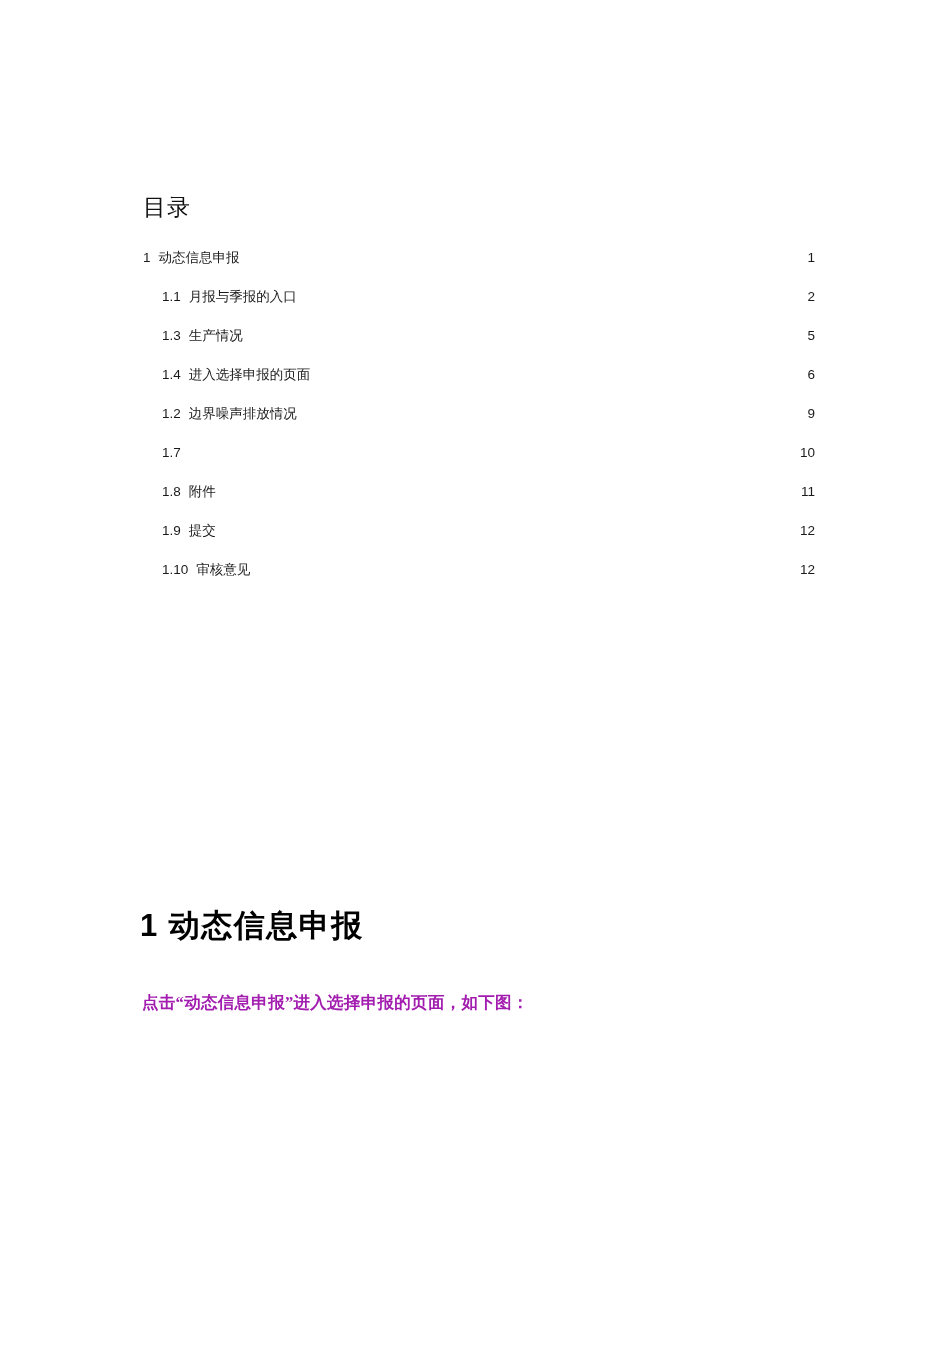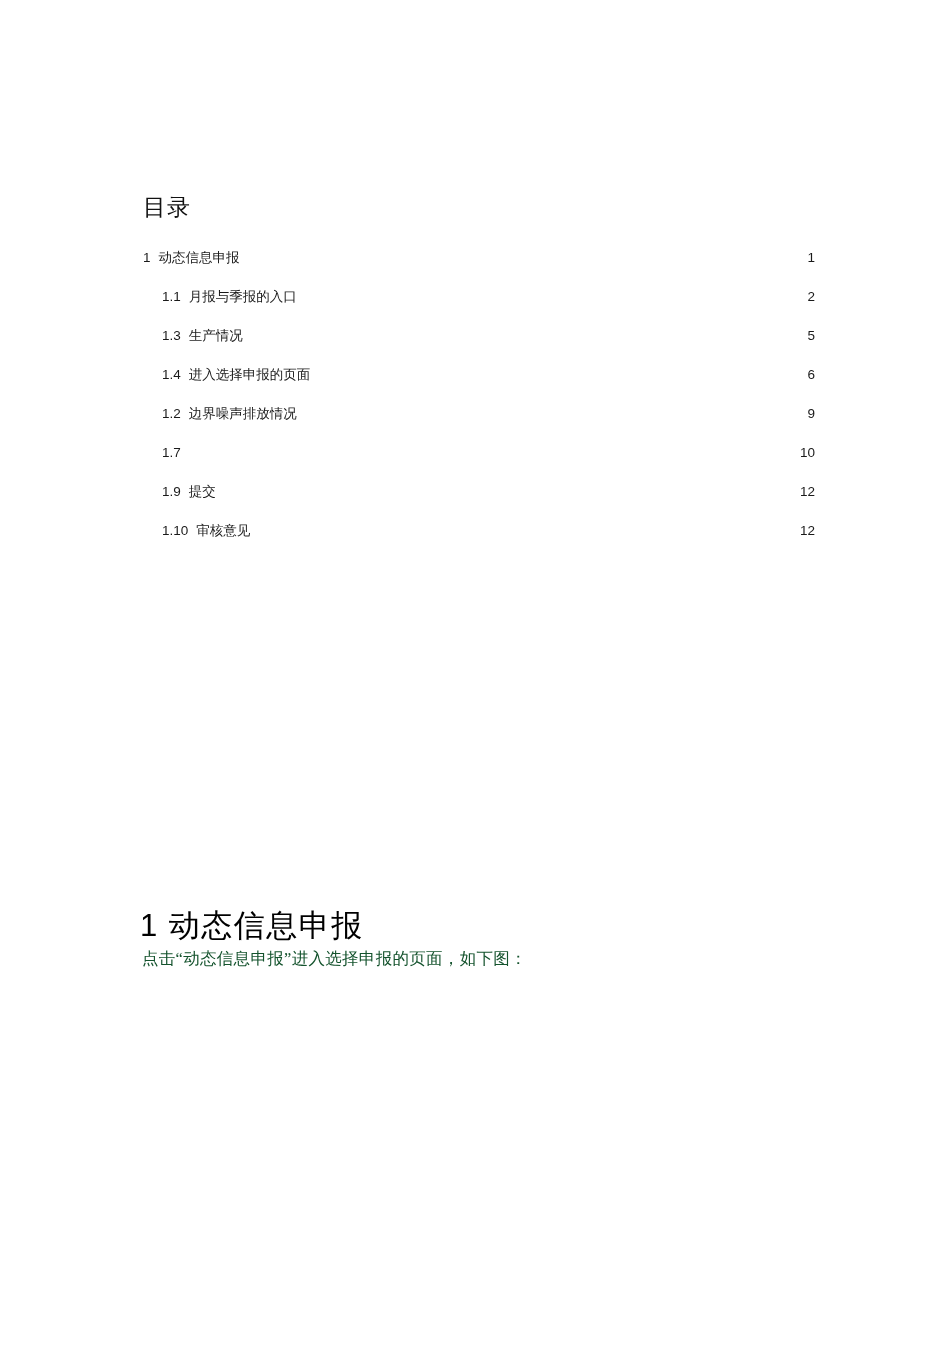--- a/index.html
+++ b/index.html
@@ -80,32 +80,33 @@
     flex: 0 0 auto;
     width: 26px;
     text-align: right;
     font-size: 13.5px;
   }
   .heading1 {
     position: absolute;
     left: 140px;
     top: 905px;
     font-size: 31px;
-    font-weight: normal;
+    font-weight: bold;
     letter-spacing: 1.5px;
     color: #000;
   }
   .body-para {
     position: absolute;
     left: 142px;
-    top: 948px;
+    top: 992px;
     font-size: 16.5px;
     letter-spacing: 0.3px;
-    color: #14532d;
+    color: #a21caf;
     font-family: "Liberation Serif", serif;
+    font-weight: bold;
   }
 </style>
 </head>
 <body>
 
 <div class="page">
 
   <div class="toc-title">目录</div>
 
   <div class="toc">
@@ -146,20 +147,26 @@
       <span class="toc-dots"></span>
       <span class="toc-page">9</span>
     </div>
 
     <div class="toc-entry level2">
       <span class="toc-num">1.7</span>
       <span class="toc-dots"></span>
       <span class="toc-page">10</span>
     </div>
 
+    <div class="toc-entry level2">
+      <span class="toc-num">1.8</span>
+      <span class="toc-label">附件</span>
+      <span class="toc-dots"></span>
+      <span class="toc-page">11</span>
+    </div>
 
     <div class="toc-entry level2">
       <span class="toc-num">1.9</span>
       <span class="toc-label">提交</span>
       <span class="toc-dots"></span>
       <span class="toc-page">12</span>
     </div>
 
     <div class="toc-entry level2">
       <span class="toc-num">1.10</span>

